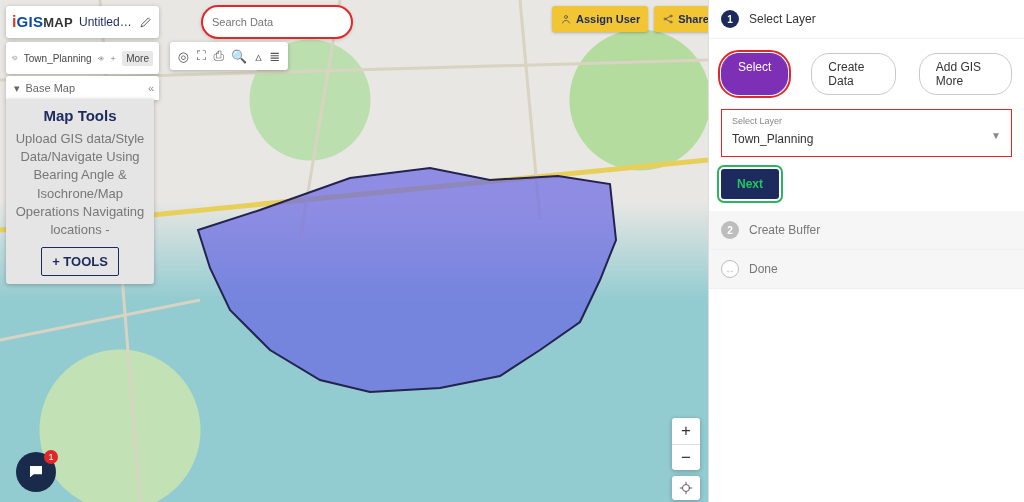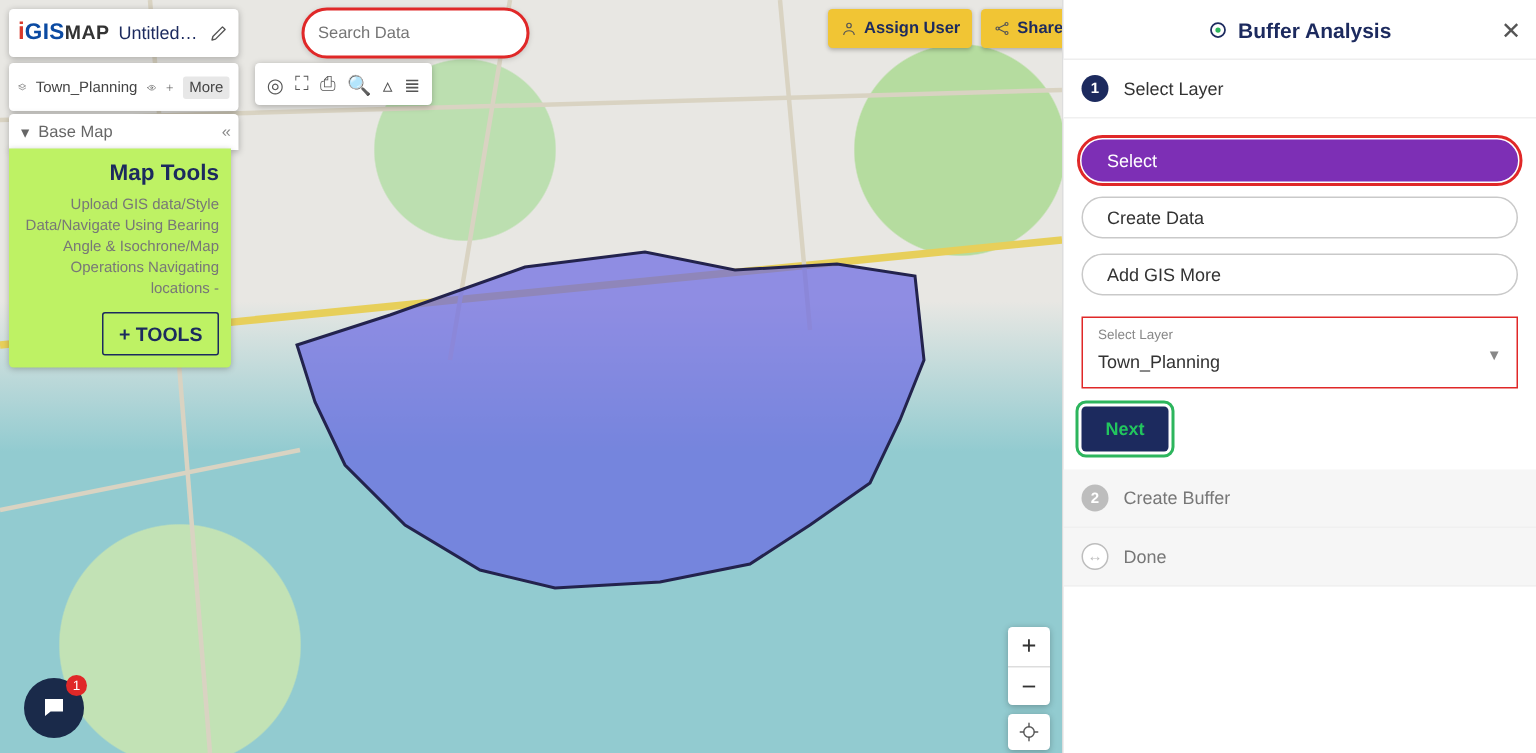--- a/index.html
+++ b/index.html
@@ -41,25 +41,25 @@
   .eye, .plus-small { width:13px; height:13px; }
   .more-btn { background:#e7e7e7; border-radius:2px; padding:2px 4px; font-size:10px; color:#444;text-align:center; }
 
   .basemap-card {
     position:absolute; left:6px; top:76px; width:153px; height:24px;
     background:#fff; border-radius:3px 3px 0 0; box-shadow:0 1px 4px rgba(0,0,0,.25);
     display:flex; align-items:center; padding:0 8px; gap:6px; font-size:11px; color:#666;
   }
   .tools-card {
     position:absolute; left:6px; top:99px; width:148px;
-    background:#bef264; border-radius:0 0 3px 3px; box-shadow:0 1px 4px rgba(0,0,0,.25);
-    padding:8px; text-align:right;
+    background:#e5e5e5; border-radius:0 0 3px 3px; box-shadow:0 1px 4px rgba(0,0,0,.25);
+    padding:8px; text-align:center;
   }
   .tools-card h3 { color:#1c2a5e; font-size:15px; margin-bottom:6px; font-weight:700; }
-  .tools-card p { color:#777; font-size:10px; line-height:1.4; margin-bottom:8px; }
+  .tools-card p { color:#777; font-size:13px; line-height:1.4; margin-bottom:8px; }
   .tools-btn { display:inline-block; border:1px solid #1c2a5e; color:#1c2a5e; font-size:13px; font-weight:700; padding:6px 10px; border-radius:2px; }
 
   
   .search-card {
     position:absolute; left:170px; top:6px; width:150px; height:32px;
     background:#fff; border-radius:16px; box-shadow:0 1px 4px rgba(0,0,0,.25);
     display:flex; align-items:center; padding:0 10px; outline:2px solid #e02828; outline-offset:-1px;margin-left:32px;
   }
   .search-card input { border:none; outline:none; font-size:11px; color:#888; flex:1; background:transparent; }
 
@@ -103,21 +103,21 @@
     border-bottom:1px solid #f0f0f0; background:#fff;
   }
   .step-row.inactive { background:#f6f6f6; color:#777; }
   .step-num {
     width:18px; height:18px; border-radius:50%; background:#1c2a5e; color:#fff;
     display:flex; align-items:center; justify-content:center; font-size:10px; font-weight:700;
   }
   .step-row.inactive .step-num { background:#bdbdbd; }
   .step-row.done .step-num { background:#fff; border:1px solid #bdbdbd; color:#bdbdbd; }
 
-  .pill-row { display:flex; gap:10px; justify-content:center; padding:14px 12px 10px;flex-direction:column; }
+  .pill-row { display:flex; gap:23px; justify-content:center; padding:14px 12px 10px; }
   .pill {
     border:1px solid #c9c9c9; border-radius:18px; padding:6px 16px; font-size:12px; color:#333; background:#fff;
   }
   .pill.active { background:#7d2fb5; color:#fff; border-color:#7d2fb5; }
   .pill.highlight-red { outline:2px solid #e02828; outline-offset:1px; }
 
   .select-field {
     margin:4px 12px 12px; border:1px solid #e02828; padding:6px 10px 10px; position:relative;
   }
   .select-field label { font-size:9px; color:#888; display:block; margin-bottom:6px; }
@@ -236,30 +236,20 @@
 </div>
 
 <div class="chat">
   <svg viewBox="0 0 24 24">
       <path fill="#fff" d="M4 4h16v11H9l-5 4V4z"></path>
     </svg>
   <span class="badge">1</span>
 </div>
 
 <div class="panel">
-  <div class="panel-header">
-    <div class="title">
-      <svg width="14" height="14" viewBox="0 0 24 24">
-          <circle cx="12" cy="12" r="3" fill="#2db55d"></circle>
-          <circle cx="12" cy="12" r="8" fill="none" stroke="#1c2a5e" stroke-width="2"></circle>
-        </svg>
-      <span>Buffer Analysis</span>
-    </div>
-    <span class="close">✕</span>
-  </div>
 
   <div class="step-row">
     <span class="step-num">1</span>
     <span>Select Layer</span>
   </div>
 
   <div class="pill-row">
     <span class="pill active highlight-red">Select</span>
     <span class="pill">Create Data</span>
     <span class="pill">Add GIS More</span>

